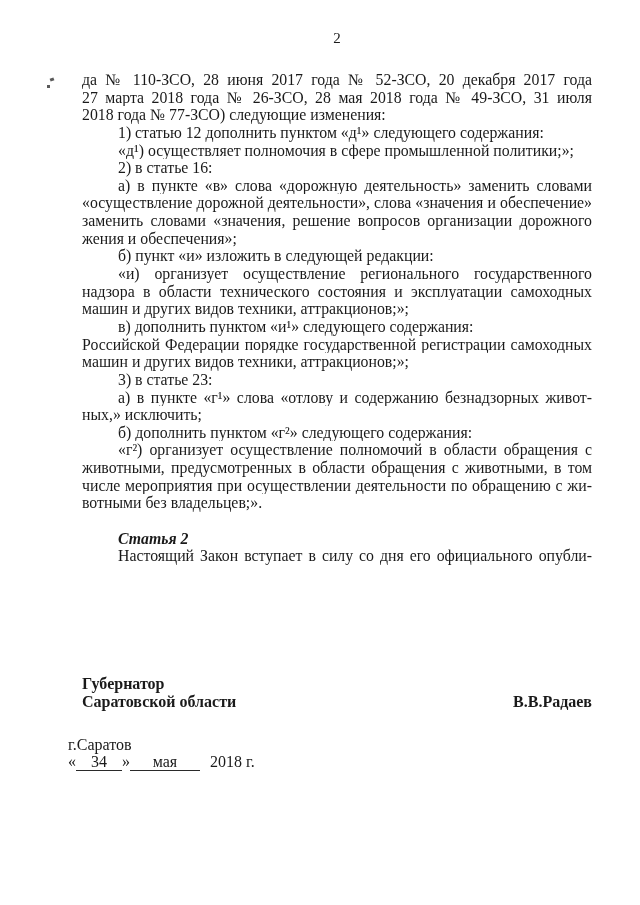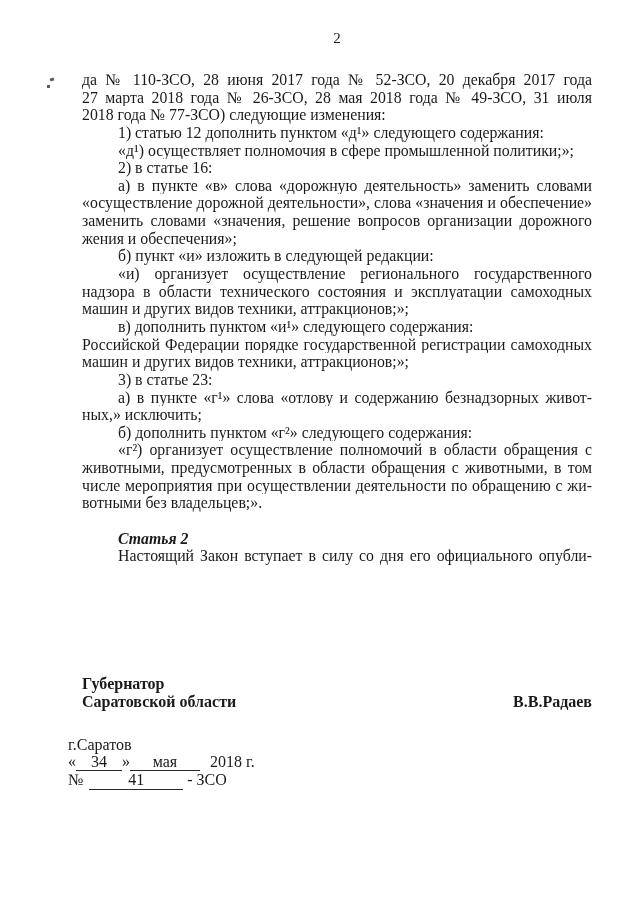--- a/index.html
+++ b/index.html
@@ -118,16 +118,15 @@
     </div>
     <div class="sig-row">
       <span>Саратовской области</span>
       <span>В.В.Радаев</span>
     </div>
   </div>
 
   <div class="footer">
     <div class="f-line">г.Саратов</div>
     <div class="f-line"><span>«</span><span class="blank day">34</span><span>»</span><span class="blank month">мая</span><span class="yr">2018 г.</span></div>
-    <div class="f-line"><span>№</span><span class="blank num">41</span><span class="suffix">- ЗСО</span></div>
   </div>
 
 </div>
 
 </body></html>

